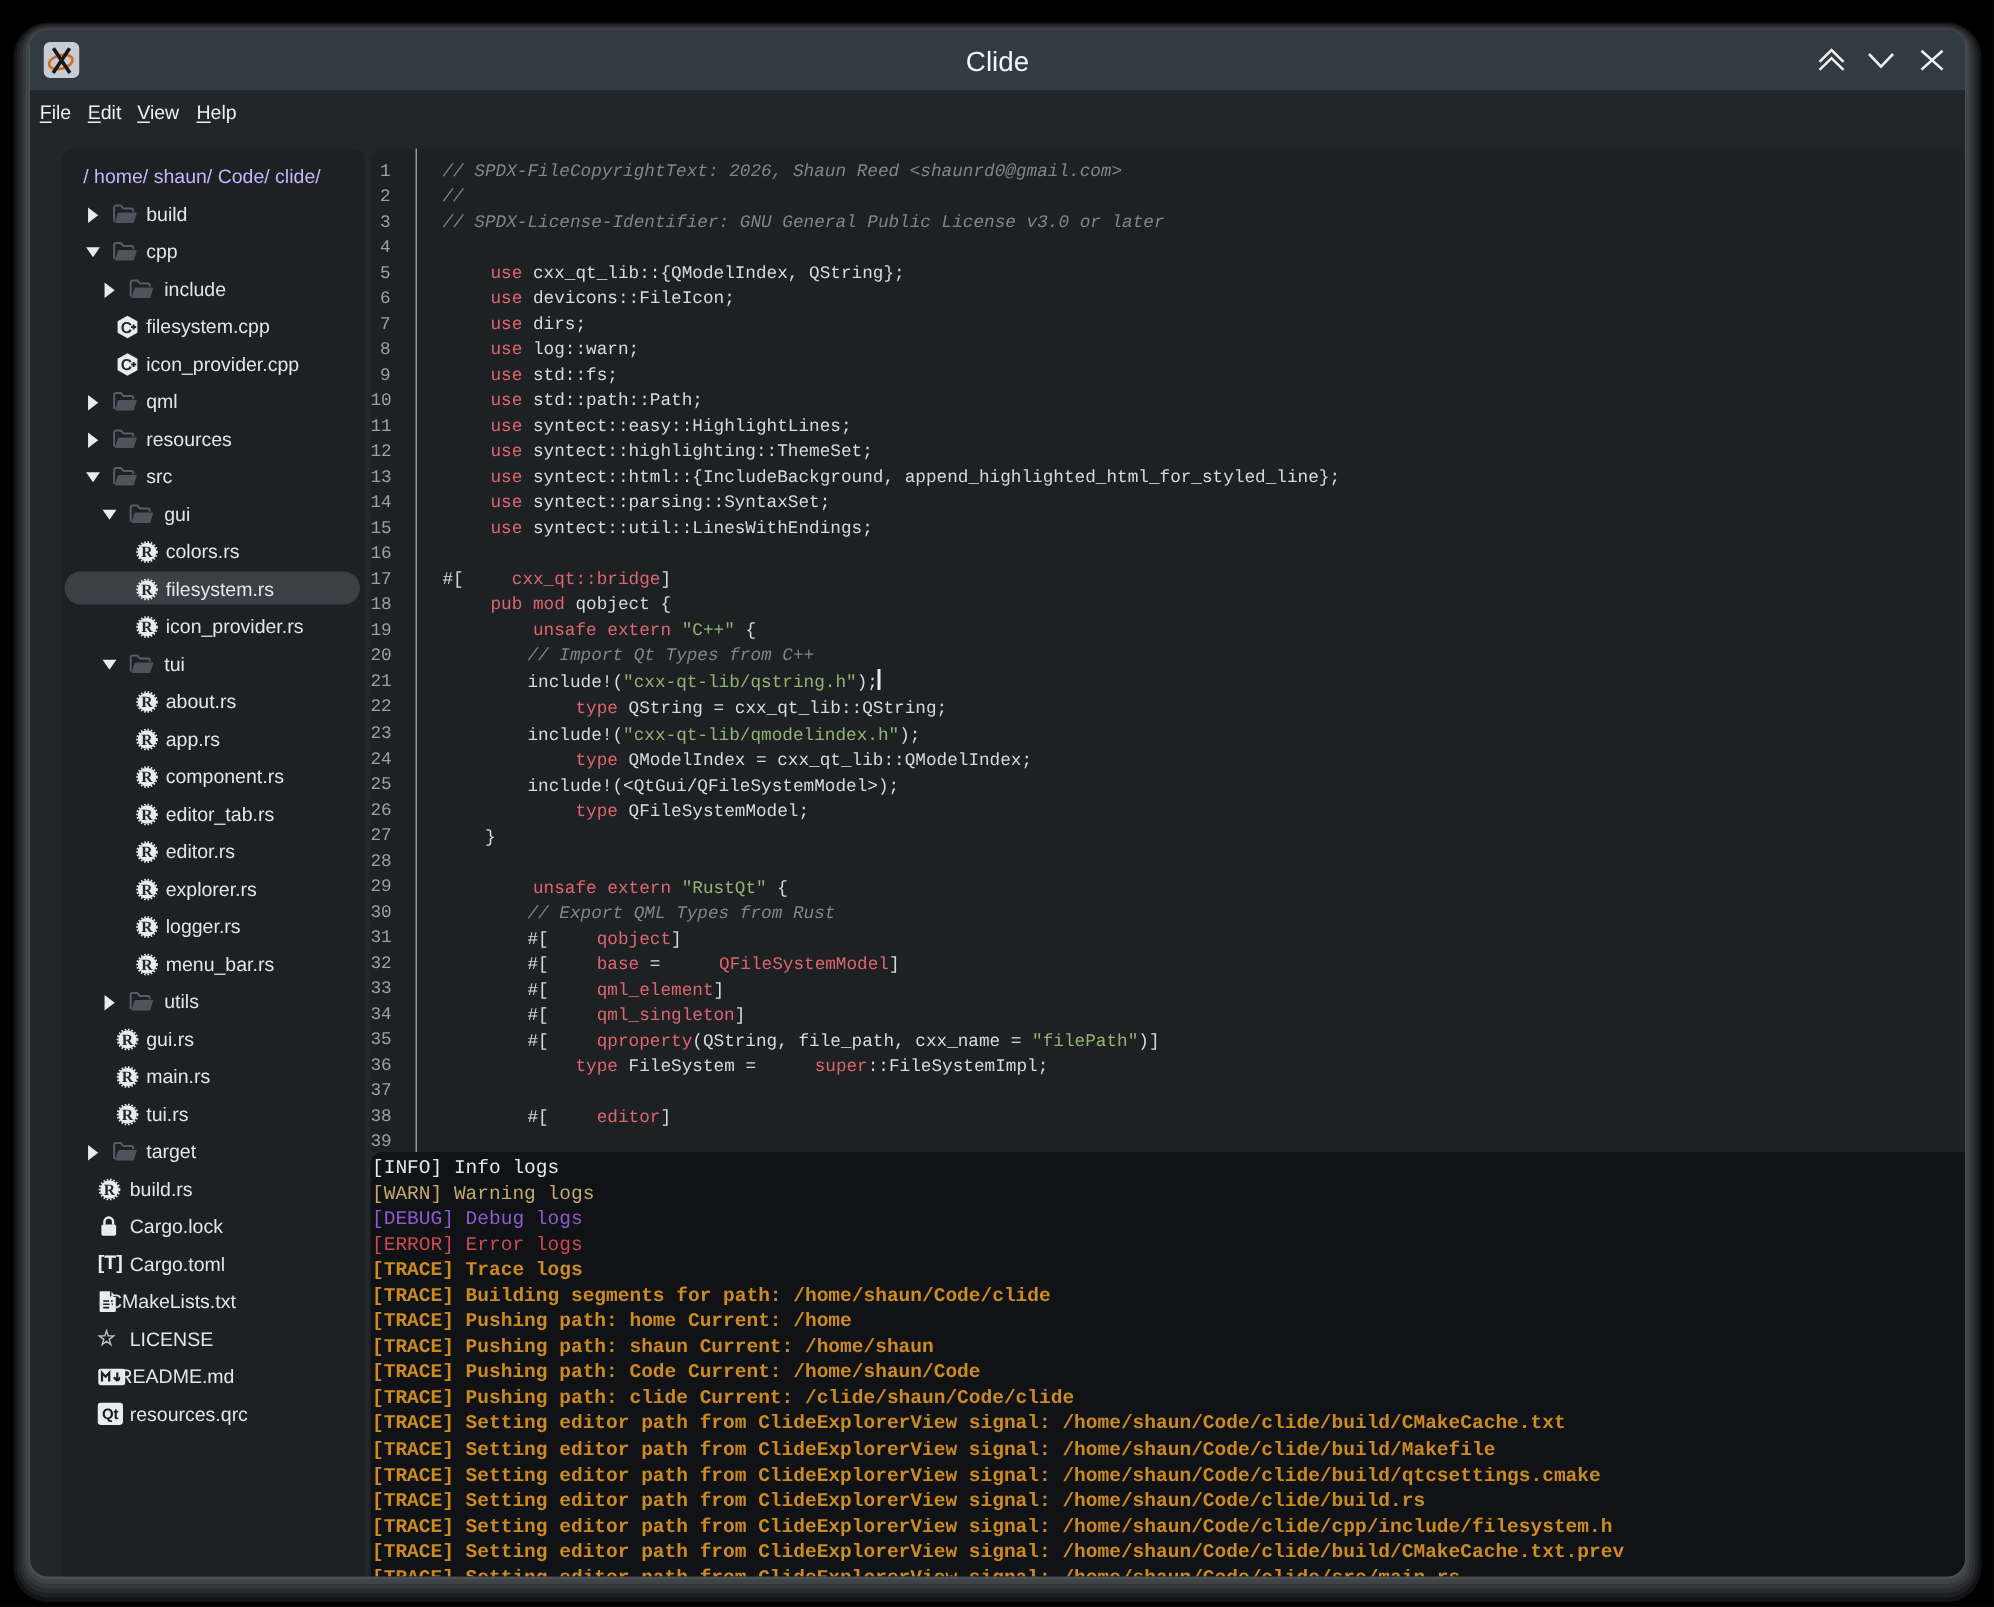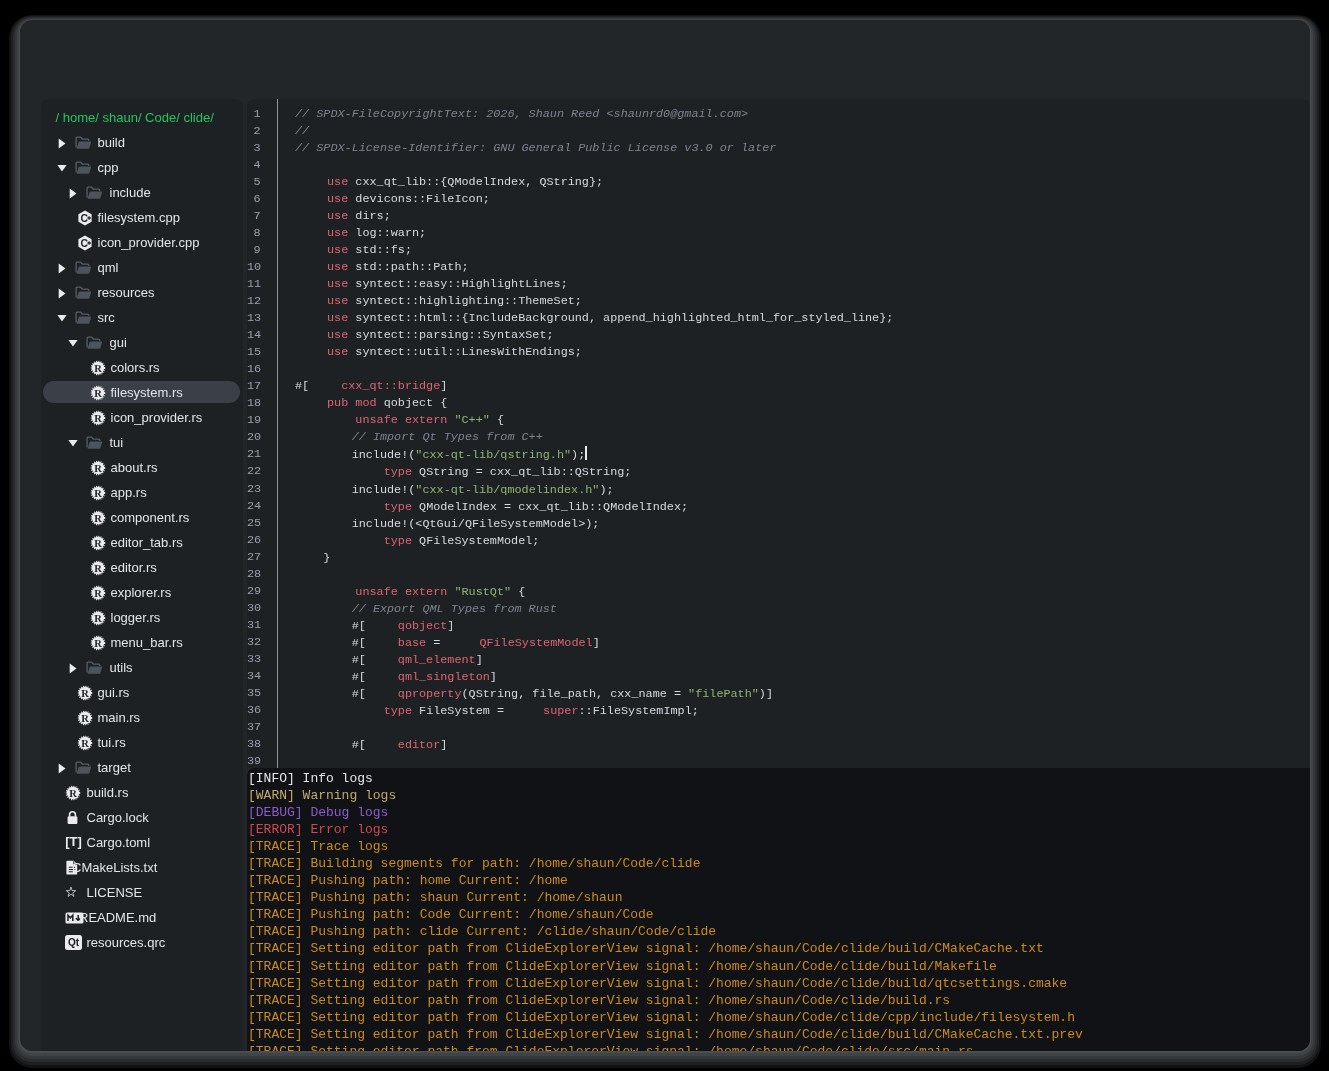--- a/index.html
+++ b/index.html
@@ -21,21 +21,21 @@
   }
   .wctl { position:absolute; top:8px; height:24px; }
   .menubar { position:absolute; left:0; top:40px; width:100%; height:39px; }
   .menuitem { position:absolute; top:0; height:29px; line-height:29px; color:#eceef0; font-size:13px; }
   .menuitem u { text-decoration:underline; text-underline-offset:2px; }
   .panel { position:absolute; background:#1e2124; }
   .tree { left:21px; top:79px; width:202px; height:952px; border-radius:8px 8px 0 0; color:#e3e5e9; font-size:13px; padding-top:6px; }
   .editor { left:227px; top:79px; width:1063px; height:669px; border-radius:8px 8px 0 0; }
   .logpanel { left:227px; top:748px; width:1063px; height:283px; background:#111215; border-radius:8px 0 0 0; color:#e6e8ea;
     font-family:"Liberation Mono", monospace; font-size:13px; line-height:17.05px; padding:2px 0 0 1px; white-space:pre; overflow:hidden; }
-  .treehead { height:25px; line-height:25px; padding-left:14.5px; color:#22c55e; }
+  .treehead { height:25px; line-height:25px; padding-left:14.5px; color:#c4b5fd; }
   .row { position:relative; height:25px; }
   .row .lbl { position:absolute; top:0; height:25px; line-height:25px; }
   .row svg, .row .ic { position:absolute; }
   .sel { position:absolute; left:2px; right:3px; top:1px; bottom:2px; background:#3a4046; border-radius:11px; }
   .gutter {
     position:absolute; left:0; top:0; width:31px; height:100%;
     border-right:1px solid #90979f;
     font-family:"Liberation Mono", monospace; font-size:11.8px; line-height:17.05px;
     color:#98a0ab; text-align:right; padding:6.5px 16.5px 0 0; white-space:pre;
   }
@@ -43,26 +43,50 @@
     position:absolute; left:32px; top:0; right:0; height:100%;
     font-family:"Liberation Mono", monospace; font-size:11.8px; line-height:17.05px;
     color:#d6dae0; padding:6.5px 0 0 16px; white-space:pre; overflow:hidden;
   }
   .k { color:#de6470;margin-left:32px; }
   .s { color:#93b372; }
   .c { color:#7e8590;font-style:italic; }
   .logpanel .w { color:#c3aa6d; }
   .logpanel .d { color:#8d5bce; }
   .logpanel .e { color:#cc4a50; }
-  .logpanel .t { color:#cc8b1f; }
+  .logpanel .t { color:#cc8b1f;font-weight:bold; }
   .cursor { display:inline-block; width:1.5px; height:14px; background:#e8eaee; vertical-align:-2px; }
 </style>
 </head>
 <body>
 <div class="window">
+  <div class="titlebar">
+    <svg class="appicon" viewBox="0 0 24 24">
+      <rect x="0" y="0" width="24" height="24" rx="4.5" fill="#c8ccd2"></rect>
+      <ellipse cx="11.5" cy="13.3" rx="8.0" ry="4.5" fill="none" stroke="#d26d1e" stroke-width="1.7" transform="rotate(-14 11.5 13.3)"></ellipse>
+      <path d="M6.6 4.2 L17.6 20.6 M17.4 4.2 L6.4 20.6" stroke="#17191c" stroke-width="2.4" fill="none"></path>
+    </svg>
+    <div class="title">Clide</div>
+    <svg class="wctl" style="left:1189px" width="24" height="24" viewBox="0 0 24 24" fill="none" stroke="#eef0f2" stroke-width="1.7">
+      <path d="M4 13.2 L12 5.4 L20 13.2"></path>
+        <path d="M4 18.6 L12 10.8 L20 18.6"></path>
+    </svg>
+    <svg class="wctl" style="left:1222px" width="24" height="24" viewBox="0 0 24 24" fill="none" stroke="#eef0f2" stroke-width="1.7">
+      <path d="M4 8 L12 16.4 L20 8"></path>
+    </svg>
+    <svg class="wctl" style="left:1256px" width="24" height="24" viewBox="0 0 24 24" fill="none" stroke="#eef0f2" stroke-width="1.7">
+      <path d="M5 5.8 L19 18.4 M19 5.8 L5 18.4"></path>
+    </svg>
+  </div>
+  <div class="menubar">
+    <div class="menuitem" style="left:6.5px"><u>F</u>ile</div>
+    <div class="menuitem" style="left:38.5px"><u>E</u>dit</div>
+    <div class="menuitem" style="left:71.5px"><u>V</u>iew</div>
+    <div class="menuitem" style="left:111px"><u>H</u>elp</div>
+  </div>
 
   <div class="panel tree" id="tree">
 <div class="treehead">/ home/ shaun/ Code/ clide/</div>
 <div class="row">
         <svg style="left:16.5px;top:7.5px" width="8" height="11" viewBox="0 0 8 11">
           <path d="M0.7 0.4 L7.5 5.5 L0.7 10.6 Z" fill="#e9ebee"></path>
         </svg>
         <svg style="left:33px;top:4.5px" width="18" height="15" viewBox="0 0 18 15">
           <path d="M2.1 12.6 V3.2 a1.15 1.15 0 0 1 1.15 -1.15 h3.3 l1.8 2 h5.3 a1.15 1.15 0 0 1 1.15 1.15 v0.9" fill="none" stroke="#585e66" stroke-width="1.3"></path>
           <path d="M4.5 6.6 h12 a0.6 0.6 0 0 1 0.58 0.78 l-1.74 5.7 a0.9 0.9 0 0 1 -0.86 0.64 h-11.2 a0.6 0.6 0 0 1 -0.58 -0.78 l1.94 -5.7 a0.9 0.9 0 0 1 0.86 -0.64 z" fill="#4e545b"></path>

